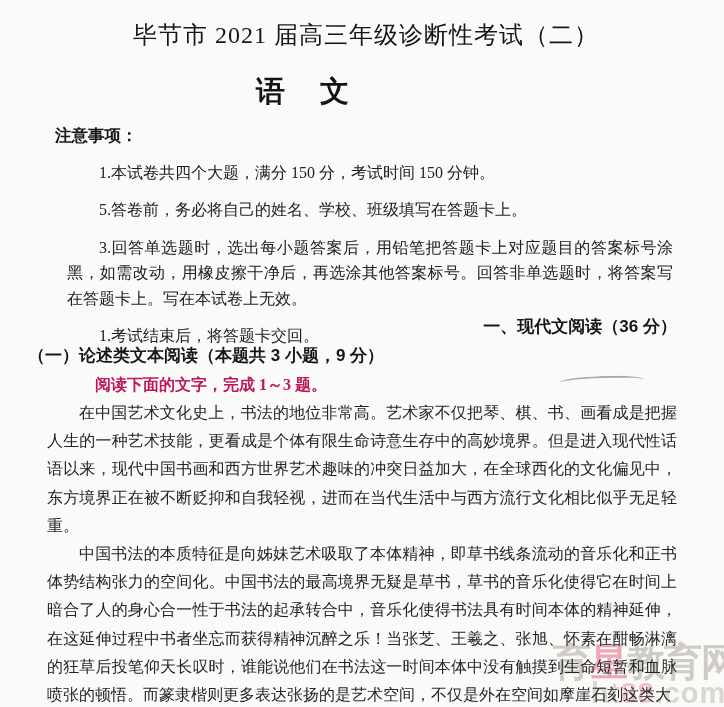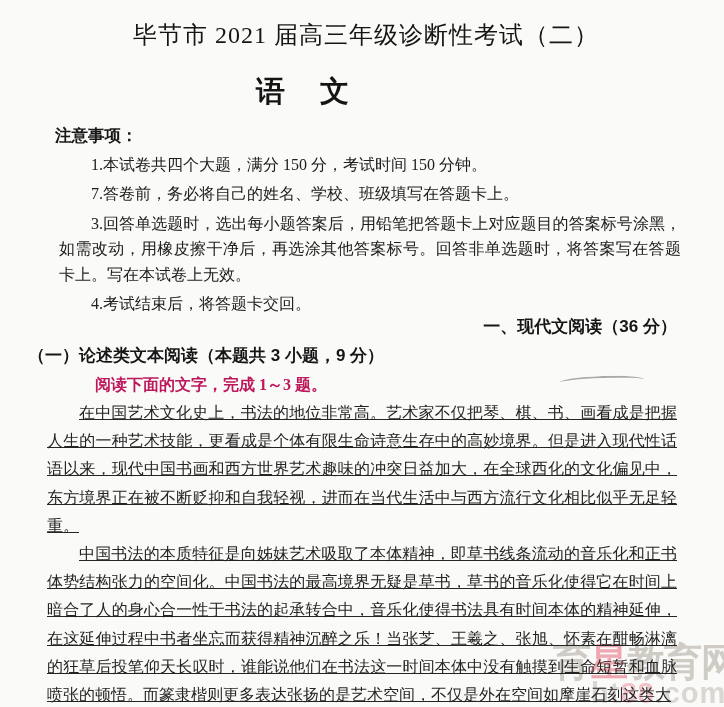--- a/index.html
+++ b/index.html
@@ -39,21 +39,21 @@
   .notice {
     position: absolute; z-index: 2;
     left: 55px; top: 122px; width: 630px;
   }
   .notice-head {
     font-family: "Liberation Sans", "DejaVu Sans", sans-serif;
     font-size: 16.5px; font-weight: 700;
     line-height: 26px; color: #161616;
   }
   .notice-item {
-    margin: 4px;
+    margin: 12px;
     font-size: 16px; line-height: 25.4px;
     text-indent: 2em; text-align: justify;
     color: #202020;
   }
   
   .sec-part, .sec-sub {
     position: absolute; z-index: 2;
     left: 47px; width: 630px; margin: 0;
     font-family: "Liberation Sans", "DejaVu Sans", sans-serif;
     font-size: 17px; font-weight: 700;
@@ -71,21 +71,20 @@
   
   .passage {
     position: absolute; z-index: 2;
     left: 47px; top: 399px; width: 630px;
     font-size: 16px; line-height: 28.2px;
     color: #242424;
   }
   .passage p {
     margin: 0; text-indent: 2em;
     text-align: justify;
-    text-decoration: underline;
   }
   
   .artifact {
     position: absolute; z-index: 1;
     left: 560px; top: 376px;
     width: 84px; height: 8px;
     border-top: 2px solid #8f8f8f;
     border-radius: 50%;
     transform: rotate(-2deg);
     opacity: .75;
@@ -123,23 +122,23 @@
   </div>
 
   <div class="artifact"></div>
 
   <h1 class="title">毕节市 2021 届高三年级诊断性考试（二）</h1>
   <h2 class="subject">语　文</h2>
 
   <div class="notice">
     <div class="notice-head">注意事项：</div>
     <p class="notice-item">1.本试卷共四个大题，满分 150 分，考试时间 150 分钟。</p>
-    <p class="notice-item">7.答卷前，务必将自己的姓名、学校、班级填写在答题卡上。</p>
+    <p class="notice-item">5.答卷前，务必将自己的姓名、学校、班级填写在答题卡上。</p>
     <p class="notice-item">3.回答单选题时，选出每小题答案后，用铅笔把答题卡上对应题目的答案标号涂黑，如需改动，用橡皮擦干净后，再选涂其他答案标号。回答非单选题时，将答案写在答题卡上。写在本试卷上无效。</p>
-    <p class="notice-item">4.考试结束后，将答题卡交回。</p>
+    <p class="notice-item">1.考试结束后，将答题卡交回。</p>
   </div>
 
   <p class="sec-part">一、现代文阅读（36 分）</p>
   <p class="sec-sub">（一）论述类文本阅读（本题共 3 小题，9 分）</p>
   <p class="sec-instr">阅读下面的文字，完成 1～3 题。</p>
 
   <div class="passage">
     <p>在中国艺术文化史上，书法的地位非常高。艺术家不仅把琴、棋、书、画看成是把握人生的一种艺术技能，更看成是个体有限生命诗意生存中的高妙境界。但是进入现代性话语以来，现代中国书画和西方世界艺术趣味的冲突日益加大，在全球西化的文化偏见中，东方境界正在被不断贬抑和自我轻视，进而在当代生活中与西方流行文化相比似乎无足轻重。</p>
     <p>中国书法的本质特征是向姊妹艺术吸取了本体精神，即草书线条流动的音乐化和正书体势结构张力的空间化。中国书法的最高境界无疑是草书，草书的音乐化使得它在时间上暗合了人的身心合一性于书法的起承转合中，音乐化使得书法具有时间本体的精神延伸，在这延伸过程中书者坐忘而获得精神沉醉之乐！当张芝、王羲之、张旭、怀素在酣畅淋漓的狂草后投笔仰天长叹时，谁能说他们在书法这一时间本体中没有触摸到生命短暂和血脉喷张的顿悟。而篆隶楷则更多表达张扬的是艺术空间，不仅是外在空间如摩崖石刻这类大</p>
   </div>

